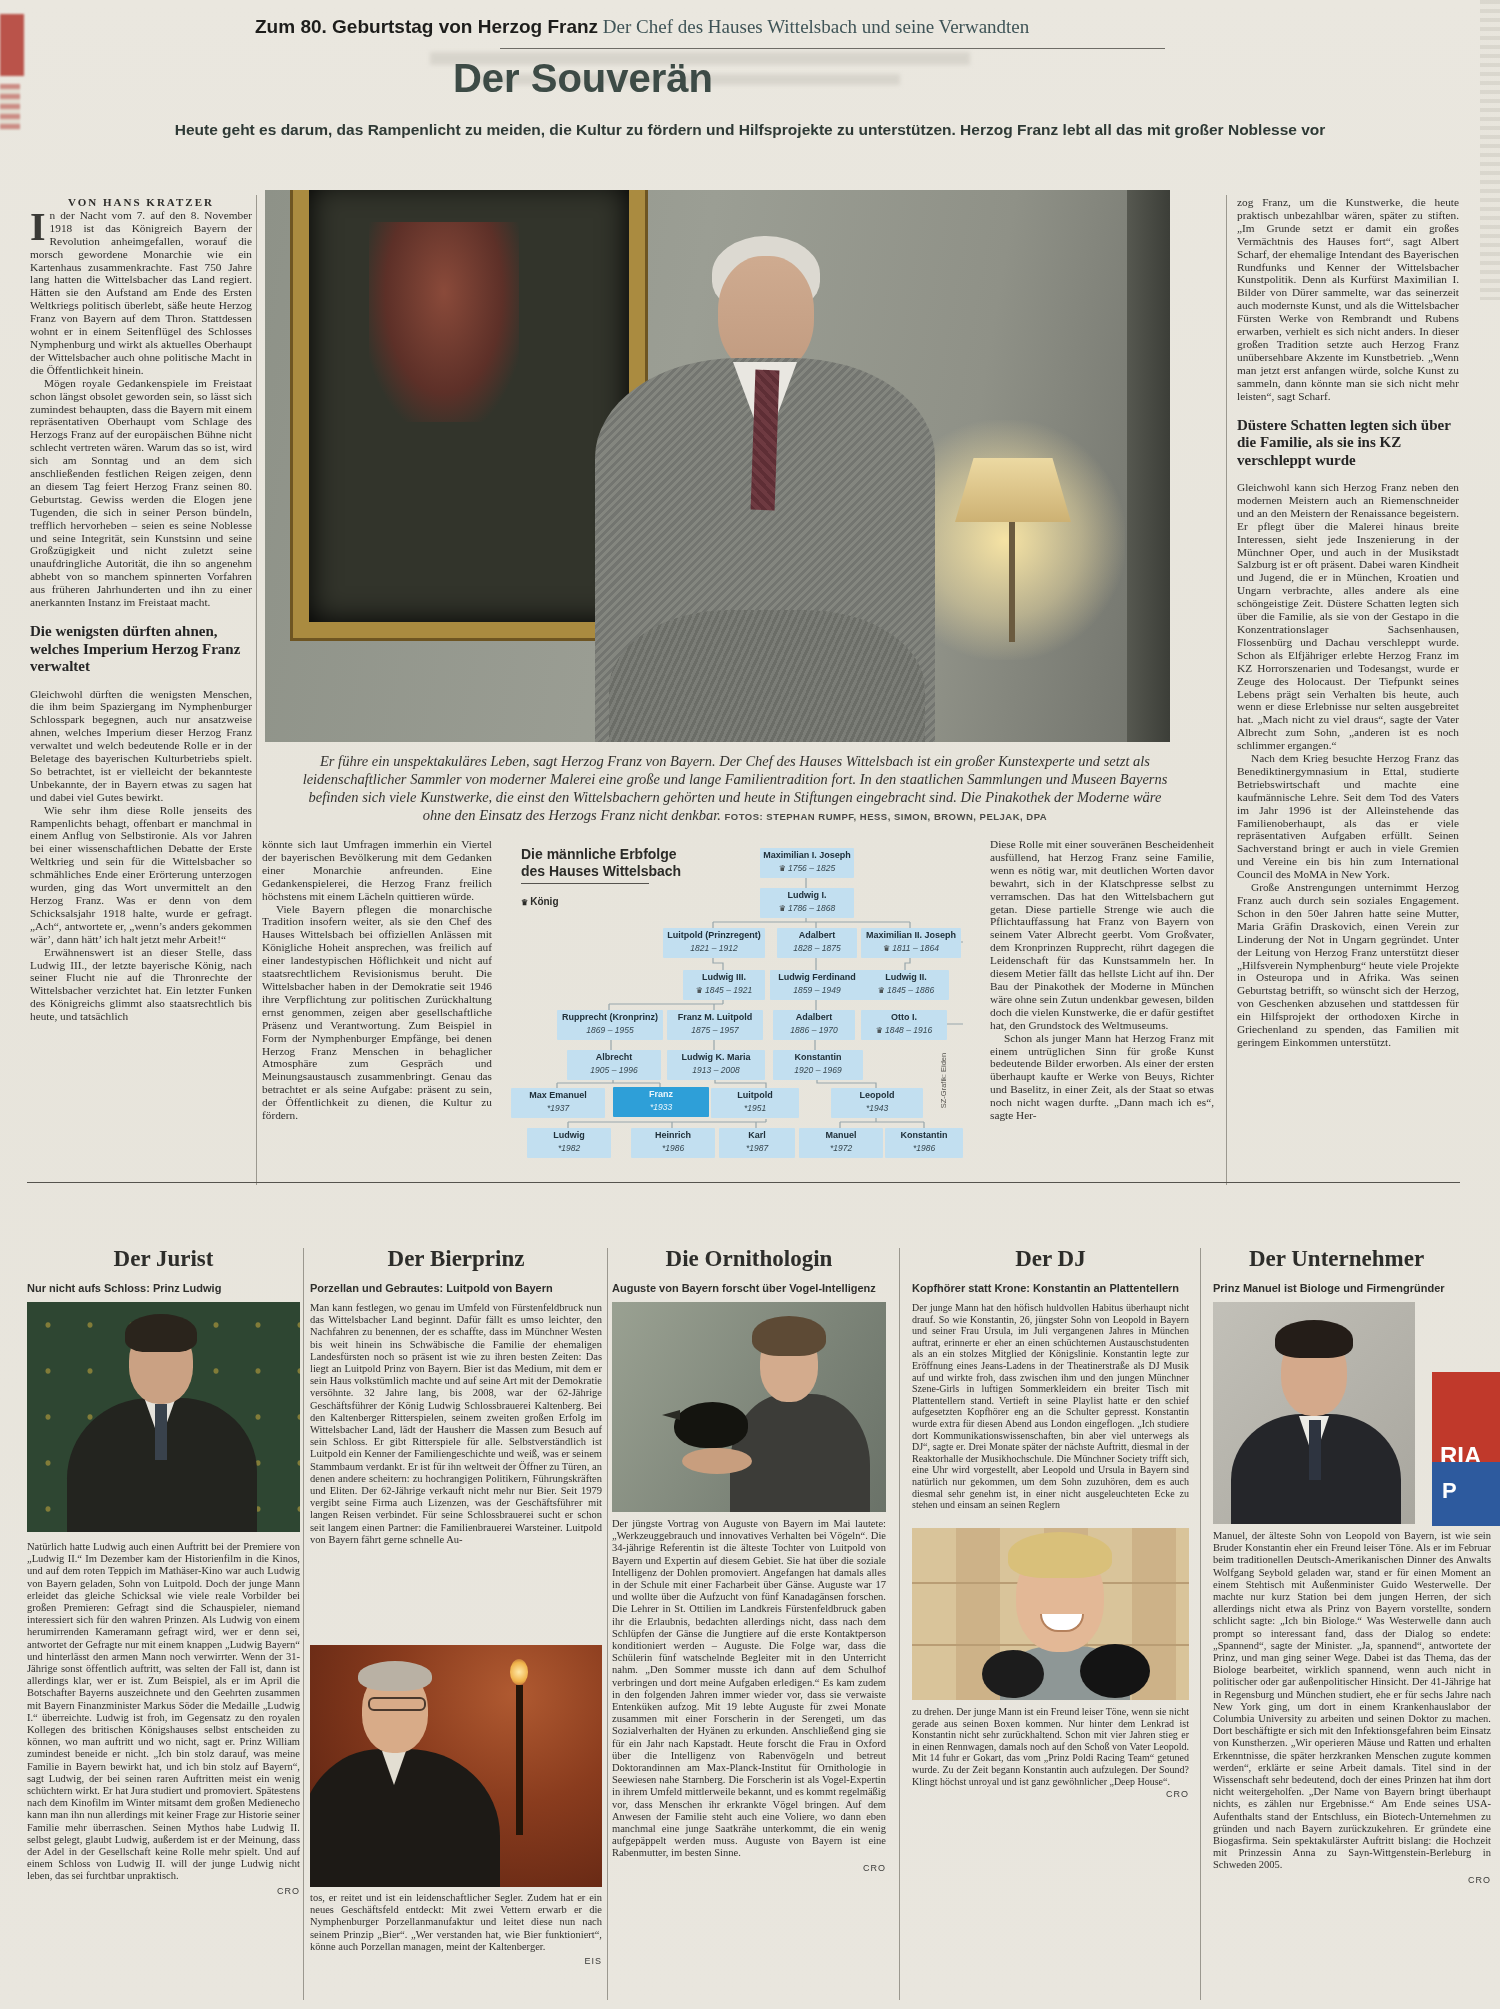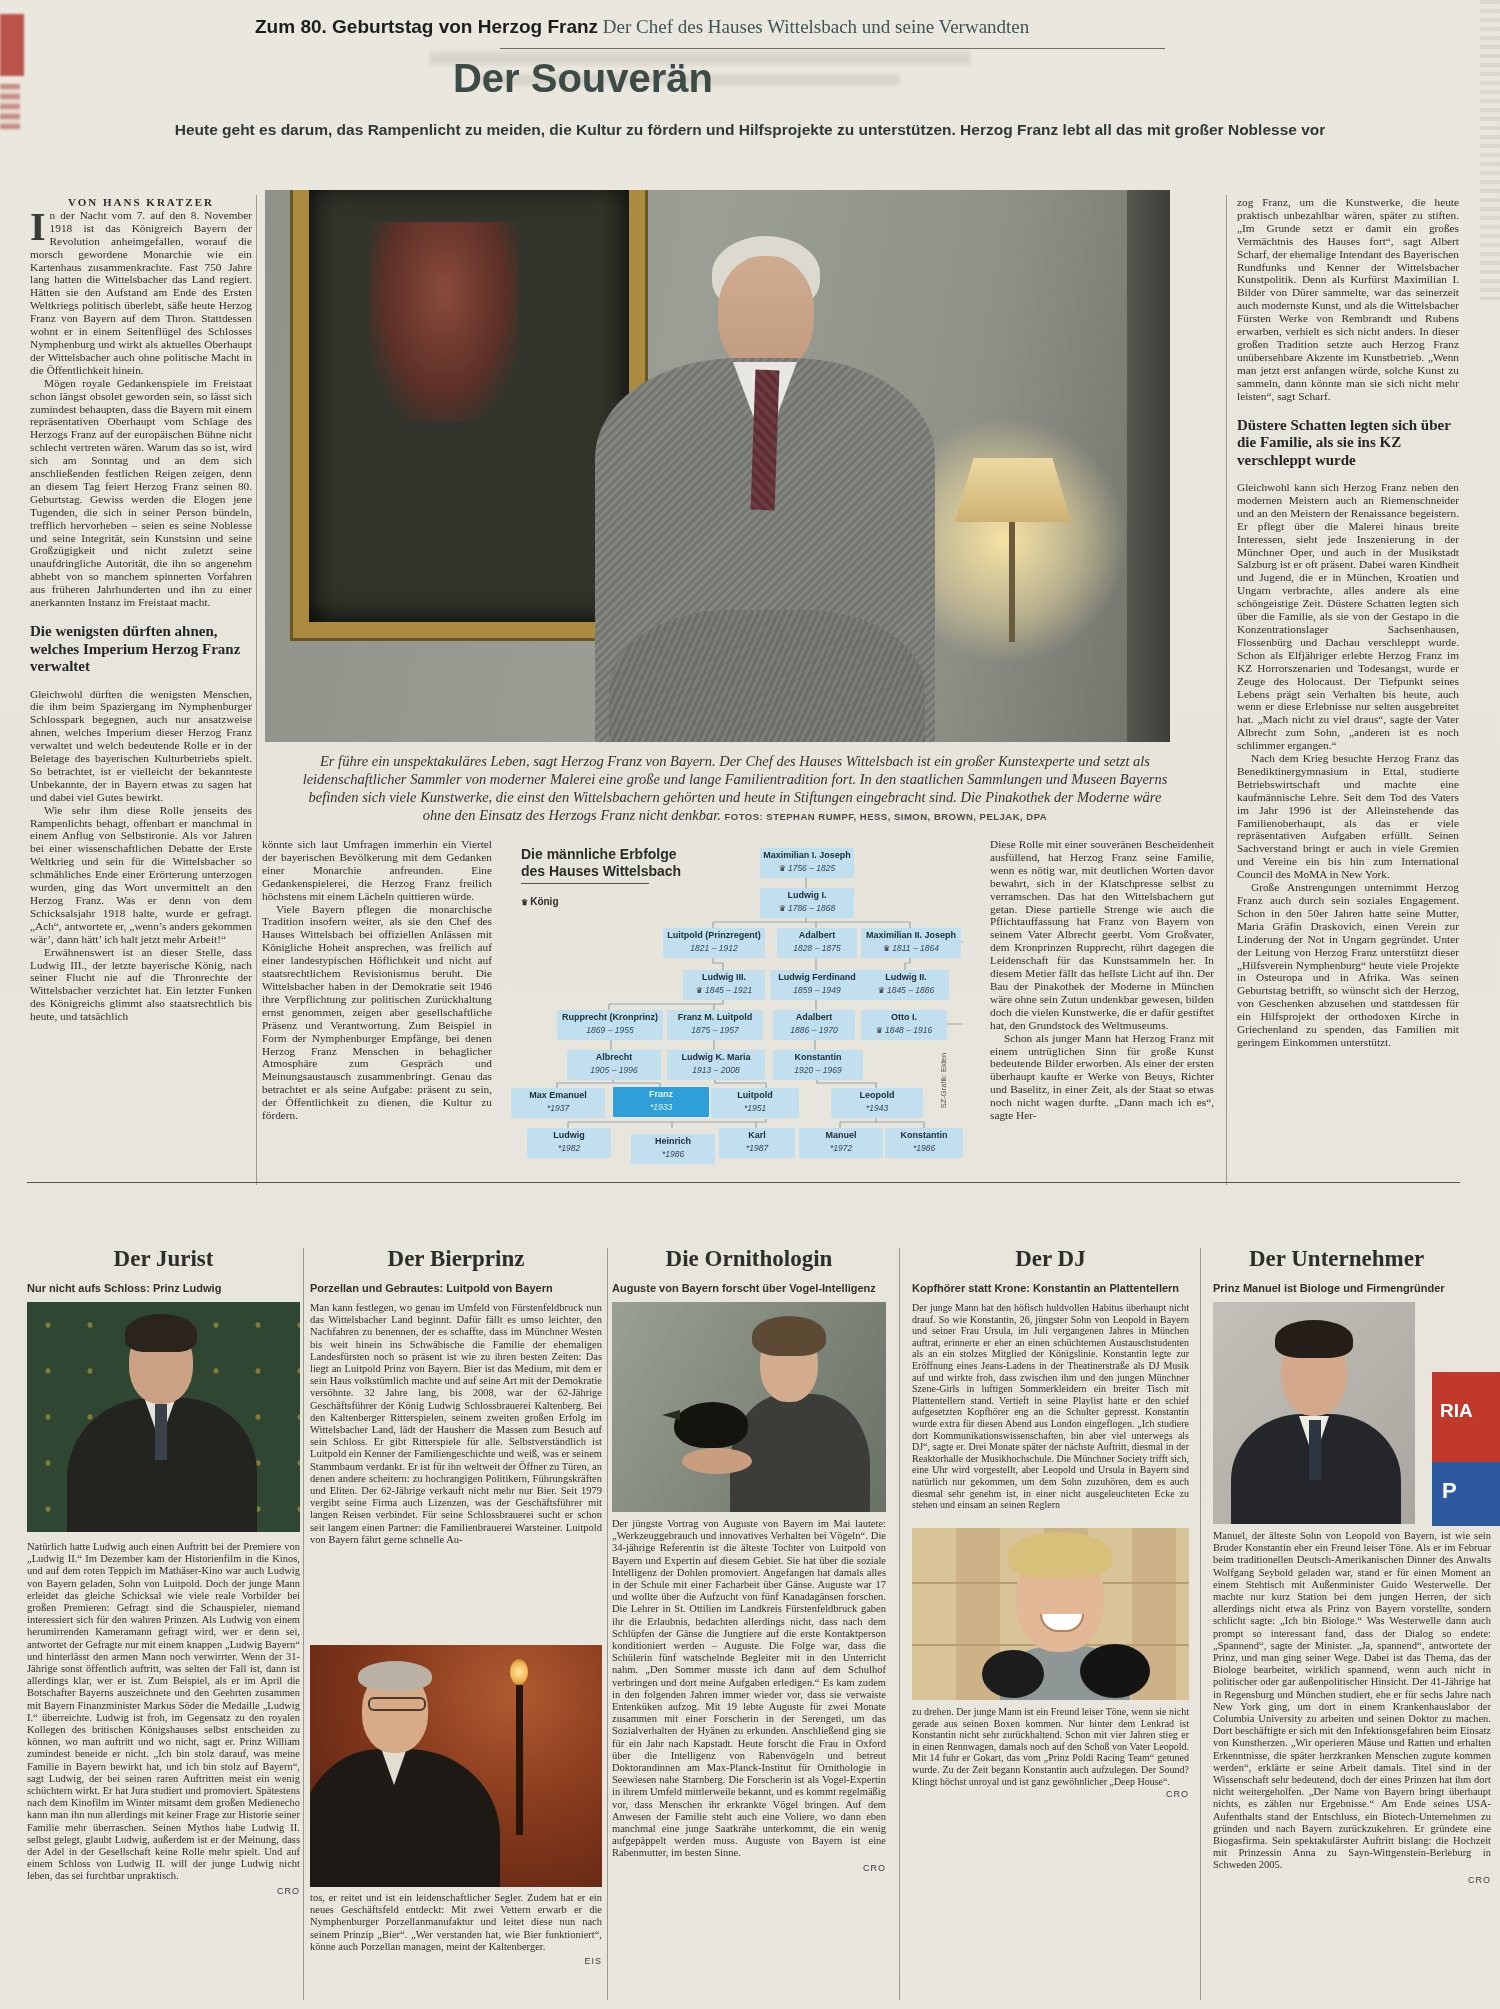--- a/index.html
+++ b/index.html
@@ -201,21 +201,21 @@
       <div class="tdates">*1951</div>
     </div>
     <div class="tbox" style="left:326px;top:250px;width:90px;">
       <div class="tname">Leopold</div>
       <div class="tdates">*1943</div>
     </div>
     <div class="tbox" style="left:22px;top:290px;width:82px;">
       <div class="tname">Ludwig</div>
       <div class="tdates">*1982</div>
     </div>
-    <div class="tbox" style="left:126px;top:296px;width:82px;">
+    <div class="tbox" style="left:126px;top:290px;width:82px;">
       <div class="tname">Heinrich</div>
       <div class="tdates">*1986</div>
     </div>
     <div class="tbox" style="left:214px;top:290px;width:74px;">
       <div class="tname">Karl</div>
       <div class="tdates">*1987</div>
     </div>
     <div class="tbox" style="left:294px;top:290px;width:82px;">
       <div class="tname">Manuel</div>
       <div class="tdates">*1972</div>
@@ -318,21 +318,21 @@
   <div class="ptitle" style="left:1213px;top:1246px;width:247px;">Der Unternehmer</div>
   <div class="psub" style="left:1213px;top:1282px;width:247px;">Prinz Manuel ist Biologe und Firmengründer</div>
   <div class="ph" style="left:1213px;top:1302px;width:202px;height:222px;background:linear-gradient(135deg,#c2c0b8 0%,#a8a69e 100%);">
     <div class="abs" style="left:18px;top:112px;width:170px;height:110px;border-radius:42% 42% 0 0/60% 60% 0 0;background:#25262a;"></div>
     <div class="abs" style="left:86px;top:114px;width:30px;height:44px;background:#ecebe6;clip-path:polygon(0 0,100% 0,50% 100%);"></div>
     <div class="abs" style="left:96px;top:118px;width:12px;height:60px;background:#2e3440;"></div>
     <div class="abs" style="left:68px;top:30px;width:66px;height:84px;border-radius:46%;background:#d4a98b;"></div>
     <div class="abs" style="left:62px;top:18px;width:78px;height:38px;border-radius:50% 50% 32% 32%;background:#241d18;"></div>
   </div>
   <div class="abs" style="left:1432px;top:1372px;width:68px;height:90px;background:#c0392b;">
-    <div style="color:#fff;font-family:'Liberation Sans',sans-serif;font-weight:bold;font-size:19px;padding:28px 0 0 8px;">RIA</div>
+    <div style="color:#fff;font-family:'Liberation Sans',sans-serif;font-weight:bold;font-size:24px;padding:28px 0 0 8px;margin-top:42px;">RIA</div>
   </div>
   <div class="abs" style="left:1432px;top:1462px;width:68px;height:64px;background:#2d5a9e;">
     <div style="color:#fff;font-family:'Liberation Sans',sans-serif;font-weight:bold;font-size:22px;padding:16px 0 0 10px;">P</div>
   </div>
   <div class="col profcol" style="left:1213px;top:1530px;width:278px;height:474px;">
     <p class="noind">Manuel, der älteste Sohn von Leopold von Bayern, ist wie sein Bruder Konstantin eher ein Freund leiser Töne. Als er im Februar beim traditionellen Deutsch-Amerikanischen Dinner des Anwalts Wolfgang Seybold geladen war, stand er für einen Moment an einem Stehtisch mit Außenminister Guido Westerwelle. Der machte nur kurz Station bei dem jungen Herren, der sich allerdings nicht etwa als Prinz von Bayern vorstellte, sondern schlicht sagte: „Ich bin Biologe.“ Was Westerwelle dann auch prompt so interessant fand, dass der Dialog so endete: „Spannend“, sagte der Minister. „Ja, spannend“, antwortete der Prinz, und man ging seiner Wege. Dabei ist das Thema, das der Biologe bearbeitet, wirklich spannend, wenn auch nicht in politischer oder gar außenpolitischer Hinsicht. Der 41-Jährige hat in Regensburg und München studiert, ehe er für sechs Jahre nach New York ging, um dort in einem Krankenhauslabor der Columbia University zu arbeiten und seinen Doktor zu machen. Dort beschäftigte er sich mit den Infektionsgefahren beim Einsatz von Kunstherzen. „Wir operieren Mäuse und Ratten und erhalten Erkenntnisse, die später herzkranken Menschen zugute kommen werden“, erklärte er seine Arbeit damals. Titel sind in der Wissenschaft sehr bedeutend, doch der eines Prinzen hat ihm dort nicht weitergeholfen. „Der Name von Bayern bringt überhaupt nichts, es zählen nur Ergebnisse.“ Am Ende seines USA-Aufenthalts stand der Entschluss, ein Biotech-Unternehmen zu gründen und nach Bayern zurückzukehren. Er gründete eine Biogasfirma. Sein spektakulärster Auftritt bislang: die Hochzeit mit Prinzessin Anna zu Sayn-Wittgenstein-Berleburg in Schweden 2005.</p>
     <span class="sig">CRO</span>
   </div>
 
 </div>

